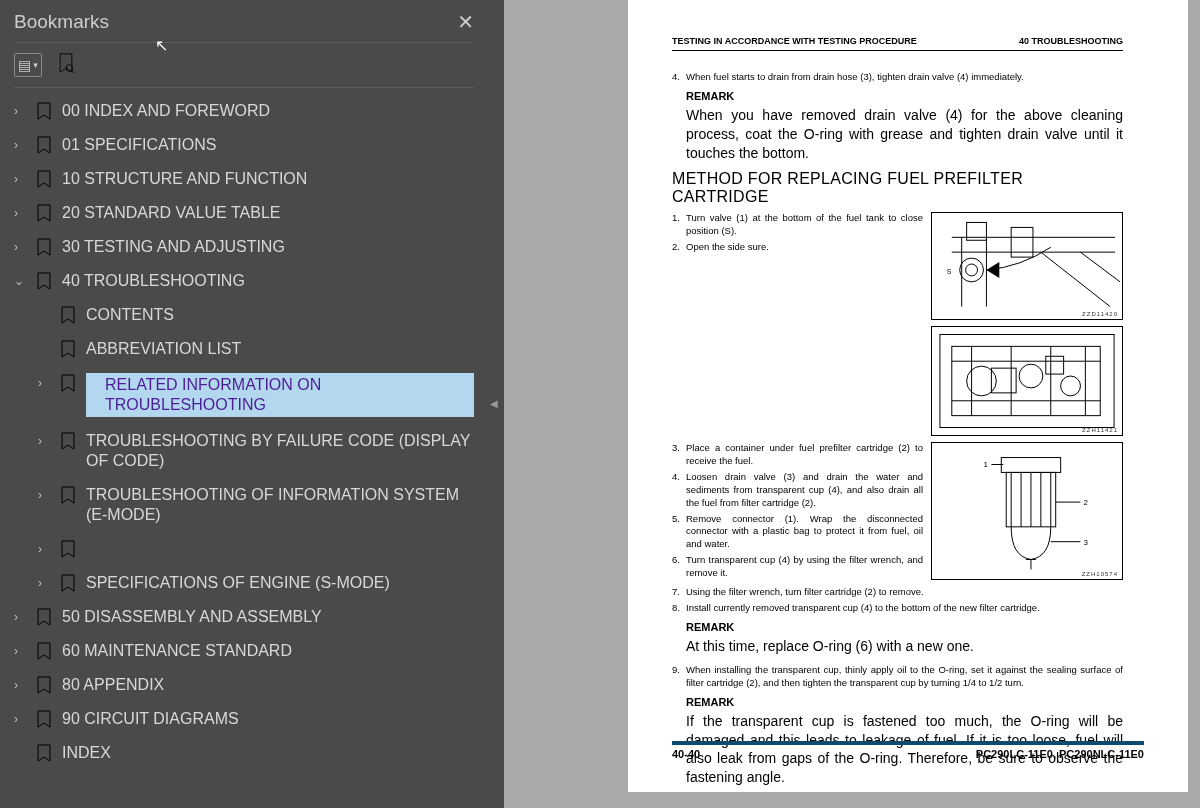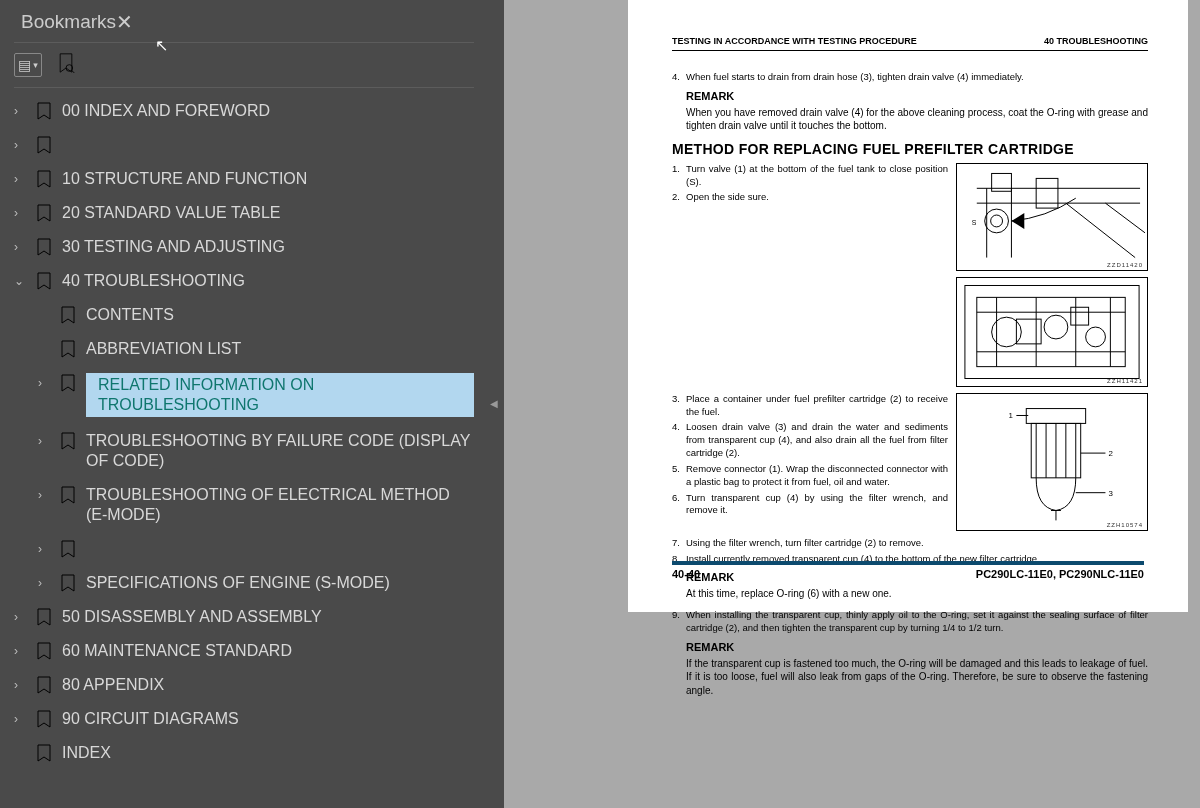--- a/index.html
+++ b/index.html
@@ -1,47 +1,47 @@
 <!DOCTYPE html>
 <html><head>
 <meta charset="utf-8">
 <style>
 *{box-sizing:border-box;margin:0;padding:0}
 body{font-family:"Segoe UI",Arial,sans-serif;width:1200px;height:808px;display:flex;overflow:hidden;background:#4a4a4a}
 .sidebar{width:488px;background:#4a4a4a;color:#d4d4d4;display:flex;flex-direction:column;font-weight:300}
-.sb-header{display:flex;align-items:center;justify-content:flex-start;padding:10px 14px 8px 21px;font-size:19px;color:#ccc}
+.sb-header{display:flex;align-items:center;justify-content:space-between;padding:10px 14px 8px 14px;font-size:19px;color:#ccc}
 .sb-close{cursor:pointer;font-size:20px;color:#ccc}
 .sb-hr{border:none;border-top:1px solid #5c5c5c;margin:0 14px 6px 14px}
 .sb-tools{padding:4px 14px 10px 14px;display:flex;gap:14px;align-items:center;color:#ccc}
 .tool-btn{width:28px;height:24px;border:1px solid #888;border-radius:2px;display:flex;align-items:center;justify-content:center;font-size:12px;cursor:pointer}
 .tool-btn span{font-size:14px}
 .ribbon-icon{width:20px;height:20px}
 .sb-hr2{border:none;border-top:1px solid #5c5c5c;margin:0 14px 4px 14px}
 .tree{flex:1;overflow-y:auto;padding:2px 0}
 .node{display:flex;align-items:flex-start;padding:7px 14px;gap:10px;cursor:pointer;font-size:16px;color:#d8d8d8}
 .node .chev{width:12px;display:inline-block;color:#bbb;font-size:12px;line-height:20px}
 .node .bm{width:16px;height:20px;display:flex;align-items:center;justify-content:center;color:#888}
 .node .bm svg{width:14px;height:18px}
 .node .txt{flex:1;line-height:20px}
 .child{padding-left:38px}
 .node.sel{background:transparent}
-.node.sel .txt{background:#b2d7ef;color:#0f766e;padding:2px 12px;display:inline-block}
+.node.sel .txt{background:#b2d7ef;color:#4c1d95;padding:2px 19px;display:inline-block}
 .splitter{width:16px;background:#4a4a4a;position:relative}
 .splitter::after{content:"◀";position:absolute;left:2px;top:398px;color:#999;font-size:10px}
 .page-wrap{flex:1;background:#a9a9a9;position:relative;overflow:hidden}
-.page{position:absolute;left:124px;top:0;width:560px;height:612px;background:#fff;color:#000;padding:36px 40px 20px 44px;font-family:Arial,Helvetica,sans-serif}
+.page{position:absolute;left:124px;top:0;width:560px;height:792px;background:#fff;color:#000;padding:36px 65px 20px 44px;font-family:Arial,Helvetica,sans-serif}
 .pg-hdr{display:flex;justify-content:space-between;font-size:9px;font-weight:bold;margin-bottom:4px}
 .pg-hdr-line{border-bottom:1px solid #000;margin-bottom:20px}
 .ol{list-style:none;font-size:9.5px;line-height:1.35}
 .ol li{display:flex;margin-bottom:3px;text-align:justify}
 .ol li .n{width:14px;flex-shrink:0}
 .ol li .c{flex:1}
 .remark{font-weight:bold;font-size:11px;margin:6px 0 4px 14px}
-.remark-body{font-size:10px;margin-left:14px;text-align:justify;line-height:1.35;margin-bottom:8px}
-.h2{font-weight:bold;font-size:14px;margin:8px 0 6px 0;letter-spacing:.3px}
+.remark-body{font-size:14px;margin-left:14px;text-align:justify;line-height:1.35;margin-bottom:8px}
+.h2{font-weight:normal;font-size:16px;margin:8px 0 6px 0;letter-spacing:.3px}
 .two-col{display:flex;gap:8px}
 .two-col .text{flex:1}
 .two-col .fig{width:192px;flex-shrink:0}
 .fig-box{border:1px solid #000;width:192px;margin-bottom:6px;background:#fff;display:flex;align-items:center;justify-content:center;position:relative;overflow:hidden}
 .fig1{height:108px}
 .fig2{height:110px}
 .fig3{height:138px}
 .fig-label{position:absolute;bottom:2px;right:4px;font-size:6px;letter-spacing:1px;color:#333}
 .pg-footer{position:absolute;bottom:32px;left:44px;right:44px;display:flex;justify-content:space-between;font-size:11px;font-weight:bold;border-top:4px solid #0c4a6e;padding-top:3px}
 .cursor{position:absolute;left:155px;top:36px;pointer-events:none;font-size:16px;color:#fff}
@@ -81,20 +81,21 @@
         </span>
         <span class="txt">00 INDEX AND FOREWORD</span>
       </div>
       <div class="node">
         <span class="chev">›</span>
         <span class="bm">
           <svg viewBox="0 0 14 18">
             <path d="M1 1h12v16l-6-4-6 4z" stroke="#888" fill="none" stroke-width="1.3"></path>
           </svg>
         </span>
+        <span class="txt">01 SPECIFICATIONS</span>
       </div>
       <div class="node">
         <span class="chev">›</span>
         <span class="bm">
           <svg viewBox="0 0 14 18">
             <path d="M1 1h12v16l-6-4-6 4z" stroke="#888" fill="none" stroke-width="1.3"></path>
           </svg>
         </span>
         <span class="txt">10 STRUCTURE AND FUNCTION</span>
       </div>
@@ -161,21 +162,21 @@
         </span>
         <span class="txt">TROUBLESHOOTING BY FAILURE CODE (DISPLAY OF CODE)</span>
       </div>
       <div class="node child">
         <span class="chev">›</span>
         <span class="bm">
           <svg viewBox="0 0 14 18">
             <path d="M1 1h12v16l-6-4-6 4z" stroke="#888" fill="none" stroke-width="1.3"></path>
           </svg>
         </span>
-        <span class="txt">TROUBLESHOOTING OF ELECTRICAL METHOD (E-MODE)</span>
+        <span class="txt">TROUBLESHOOTING OF INFORMATION SYSTEM (E-MODE)</span>
       </div>
       <div class="node child">
         <span class="chev">›</span>
         <span class="bm">
           <svg viewBox="0 0 14 18">
             <path d="M1 1h12v16l-6-4-6 4z" stroke="#888" fill="none" stroke-width="1.3"></path>
           </svg>
         </span>
       </div>
       <div class="node child">

